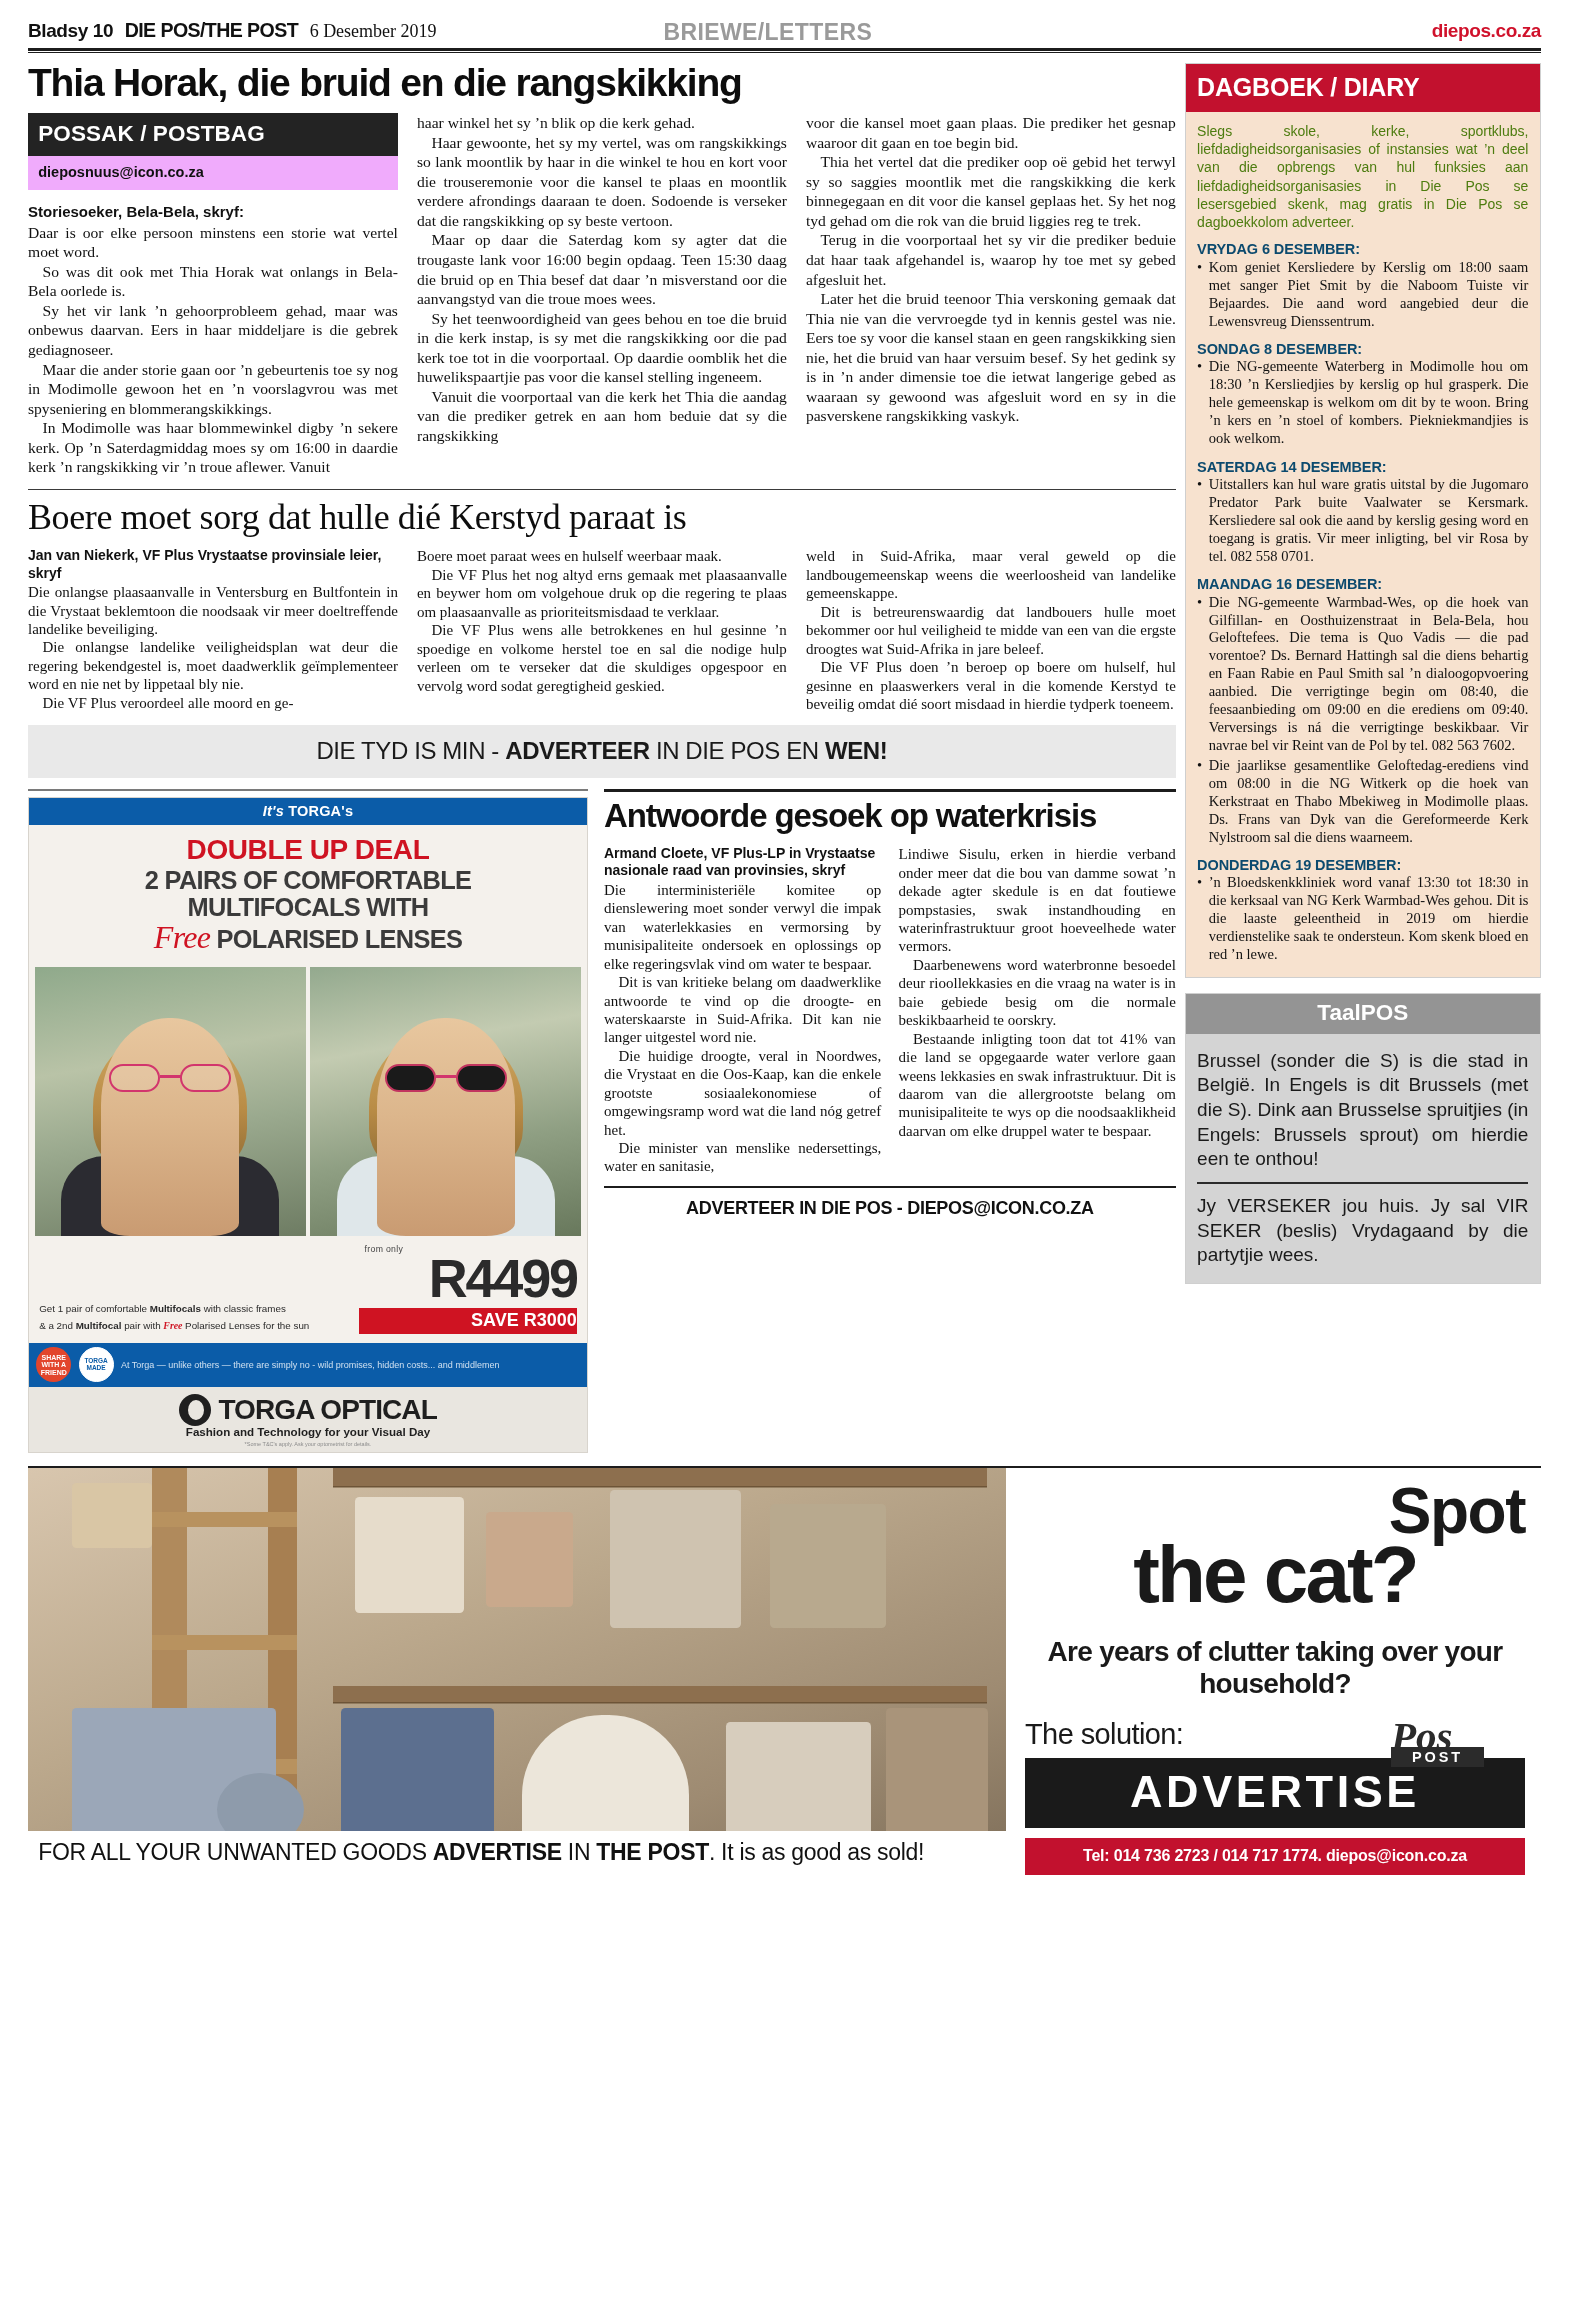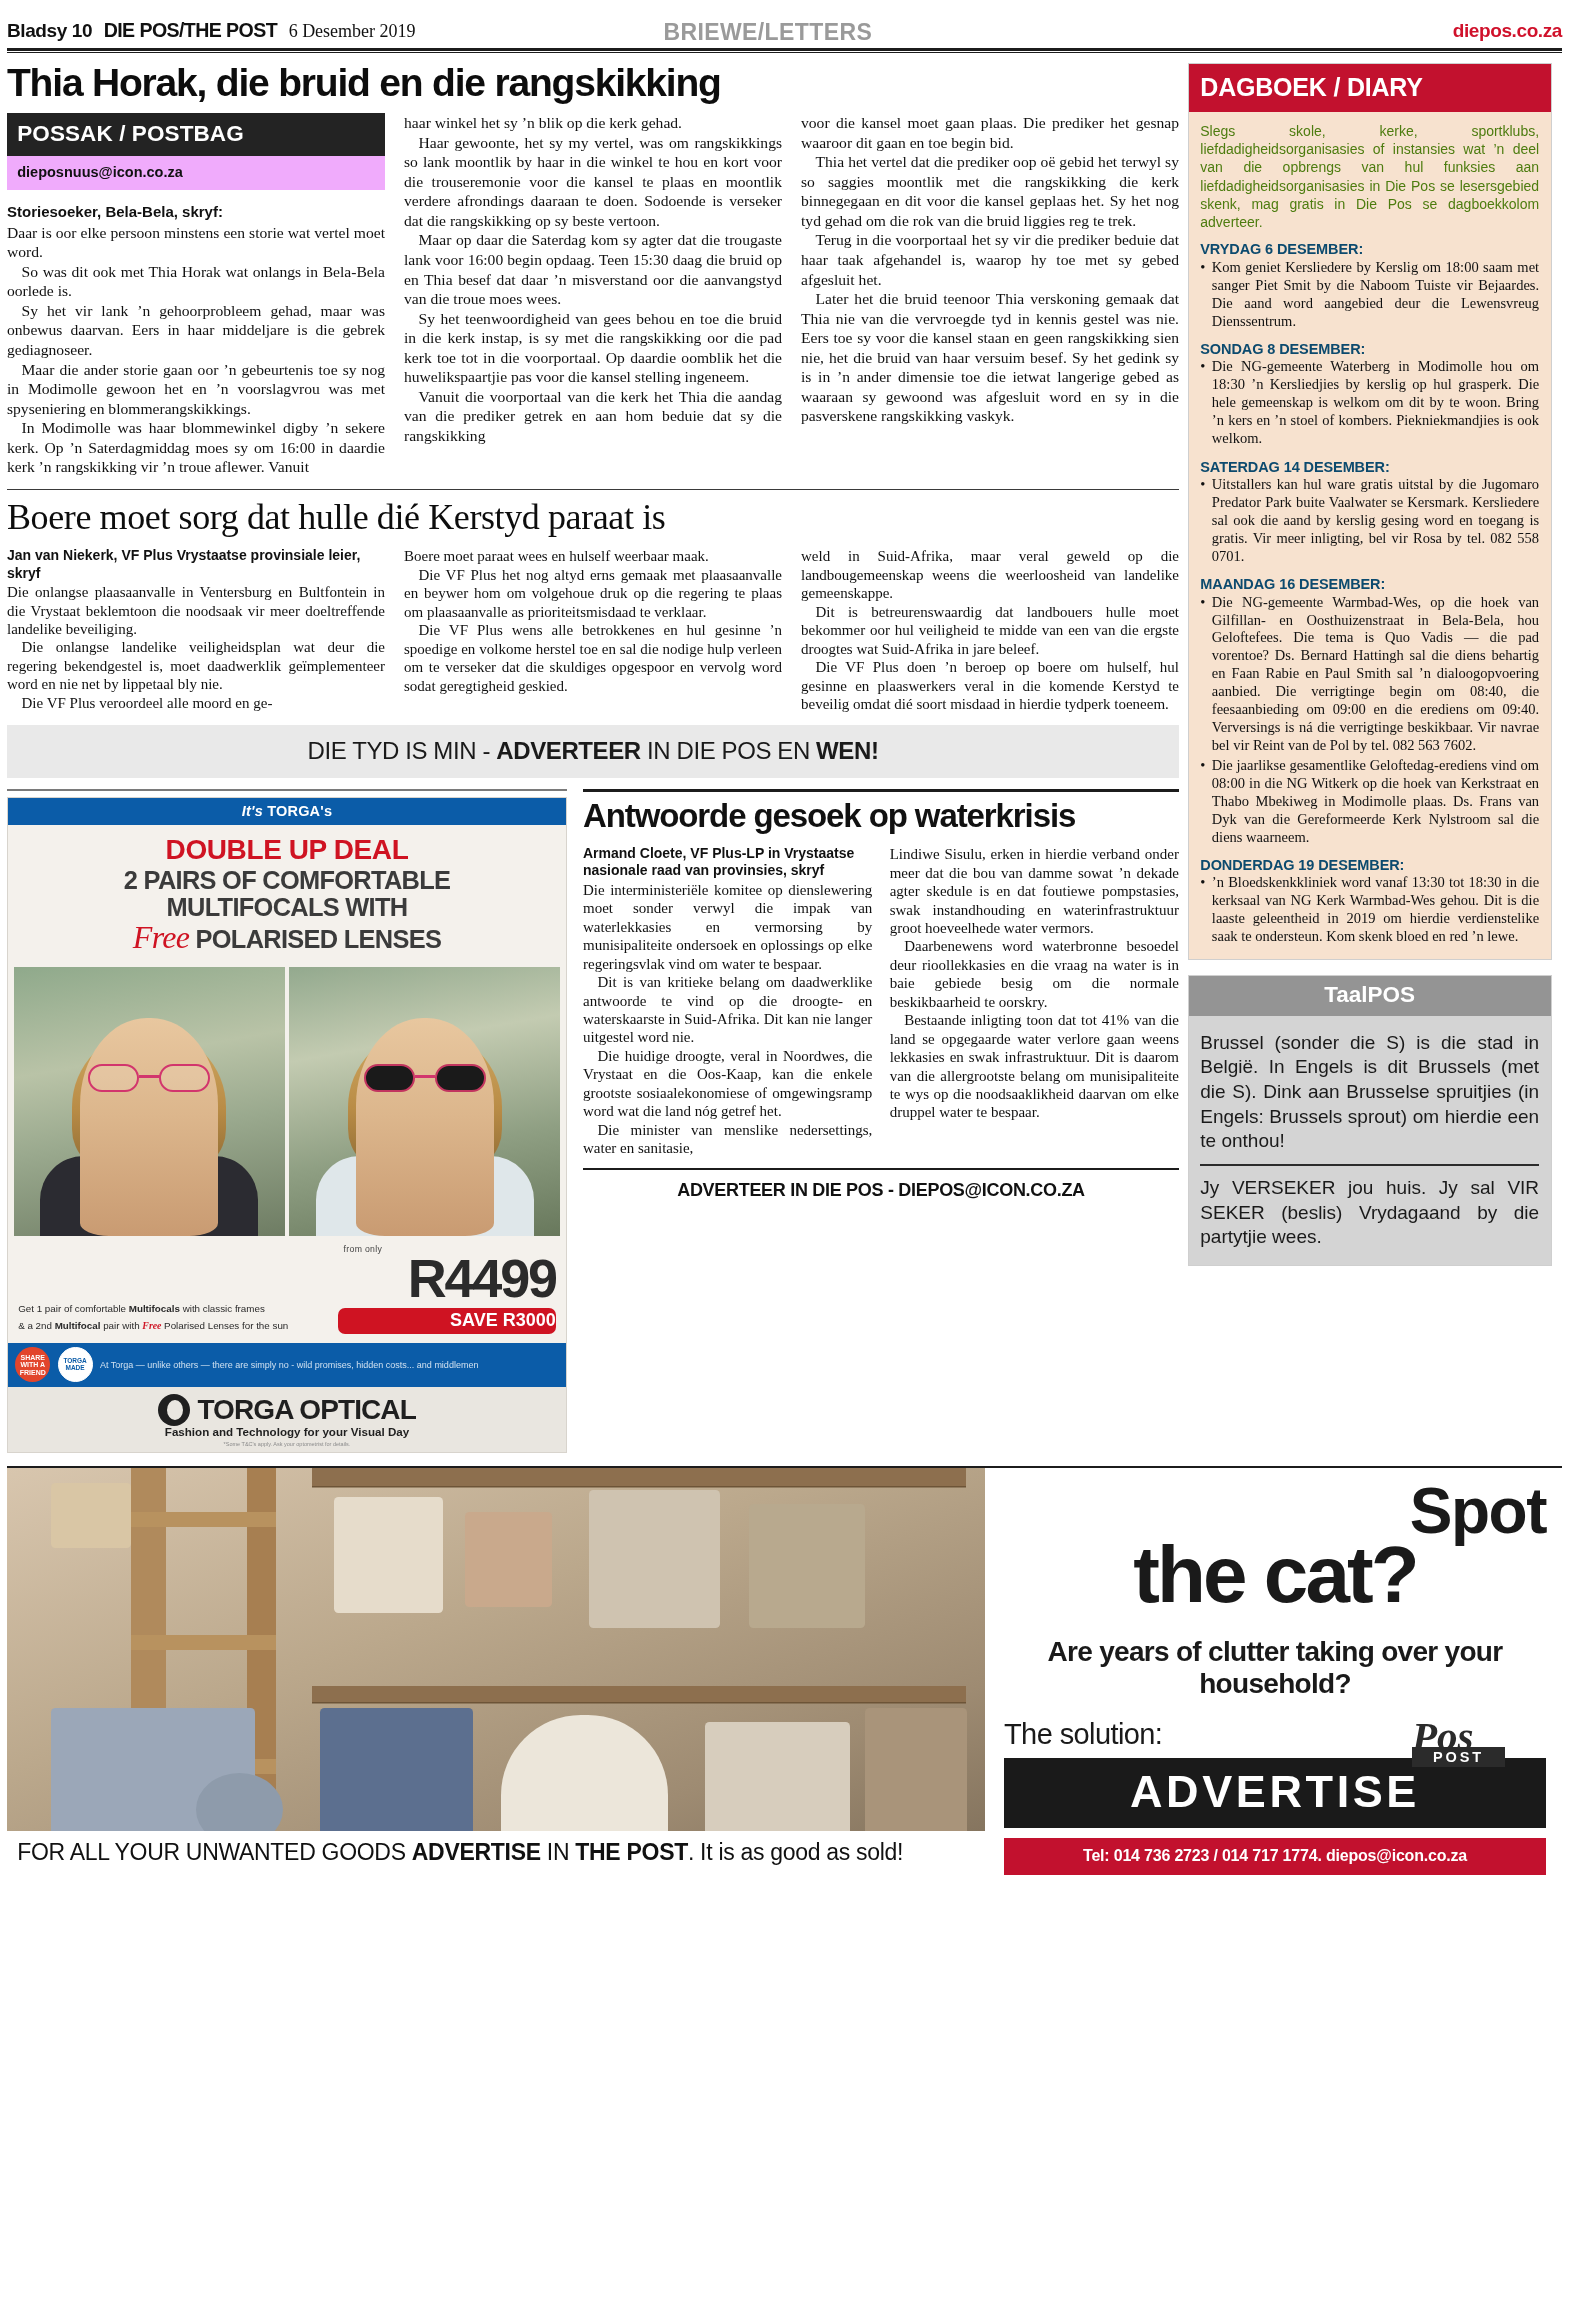--- a/index.html
+++ b/index.html
@@ -6,21 +6,21 @@
   html, body { background: #8a8a8a; }
   body {
     font-family: "Liberation Serif", serif;
     width: 1569px;
     height: 2319px;
     background: #ffffff;
     position: relative;
     overflow: hidden;
   }
 
-  .page { position: relative; width: 1569px; height: 2319px; background:#fff; padding: 0 7px; }
+  .page { position: relative; width: 1569px; height: 2319px; background:#fff; padding: 0 28px; }
 
   
   .masthead {
     display: flex; align-items: baseline; gap: 13px;
     padding: 19px 0 2.9px 0;
     position: relative;
   }
   .mh-left { display:flex; align-items: baseline; gap: 11.6px; white-space: nowrap; }
   .mh-page { font-family:"Liberation Sans", sans-serif; font-weight: bold; font-size: 19px; letter-spacing:-0.4px; color:#111; }
   .mh-title { font-family:"Liberation Sans", sans-serif; font-weight: bold; font-size: 19.6px; letter-spacing:-0.6px; color:#111; }
@@ -169,21 +169,21 @@
   .ph-glass .bridge { position:absolute; left: 51px; top: 11.6px; width: 20.4px; height: 2.9px; background:#d2356d; }
   .ph-glass.sun .lens { background:#1a1a1a; border-color:#c2355f; }
 
   .torga-price { display:flex; align-items:flex-end; padding: 8.7px 10.2px 2.9px; gap: 8.7px; }
   .tp-left { flex:1; font-family:"Liberation Sans", sans-serif; font-size: 9.8px; color:#2a2a2a; line-height: 1.7; }
   .tp-left b { font-weight: bold; }
   .tp-left .freei { font-family:"Liberation Serif", serif; font-style:italic; color:#cf1322; font-weight: bold; }
   .tp-right { text-align:right; width: 218px; }
   .tp-from { font-family:"Liberation Sans", sans-serif; font-size: 8.7px; color:#444; letter-spacing: 0.3px; text-align:left; margin-left: 5.8px;}
   .tp-amt { font-family:"Liberation Sans", sans-serif; font-weight:bold; font-size: 54px; letter-spacing:-2.2px; color:#2b2b2b; line-height:0.92; }
-  .tp-save { background:#cf1322; color:#fff; font-family:"Liberation Sans", sans-serif; font-weight:bold; font-size: 18px; padding: 2.2px 0 3.6px; border-radius: 7px; margin-top: 3.6px; }
+  .tp-save { background:#cf1322; color:#fff; font-family:"Liberation Sans", sans-serif; font-weight:bold; font-size: 18px; padding: 2.2px 0 3.6px; border-radius: 0; margin-top: 3.6px; }
 
   .torga-foot { background:#0b5ca8; color:#dfe9f4; display:flex; align-items:center; gap:7.3px; padding: 4.4px 7.3px; margin-top: 5.8px; }
   .badge-circ {
     width: 35px; height: 35px; border-radius: 50%; background:#e2452c; color:#fff; flex:0 0 auto;
     font-family:"Liberation Sans", sans-serif; font-weight:bold; font-size: 7px; line-height:1.05;
     display:flex; align-items:center; justify-content:center; text-align:center; padding: 2.2px;
   }
   .badge-circ.blue { background:#ffffff; color:#0b5ca8; border: 1.5px solid #ffffff; font-size: 6.5px; }
   .torga-foot .fine { font-family:"Liberation Sans", sans-serif; font-size: 9px; color:#cfe0f0; }
 

